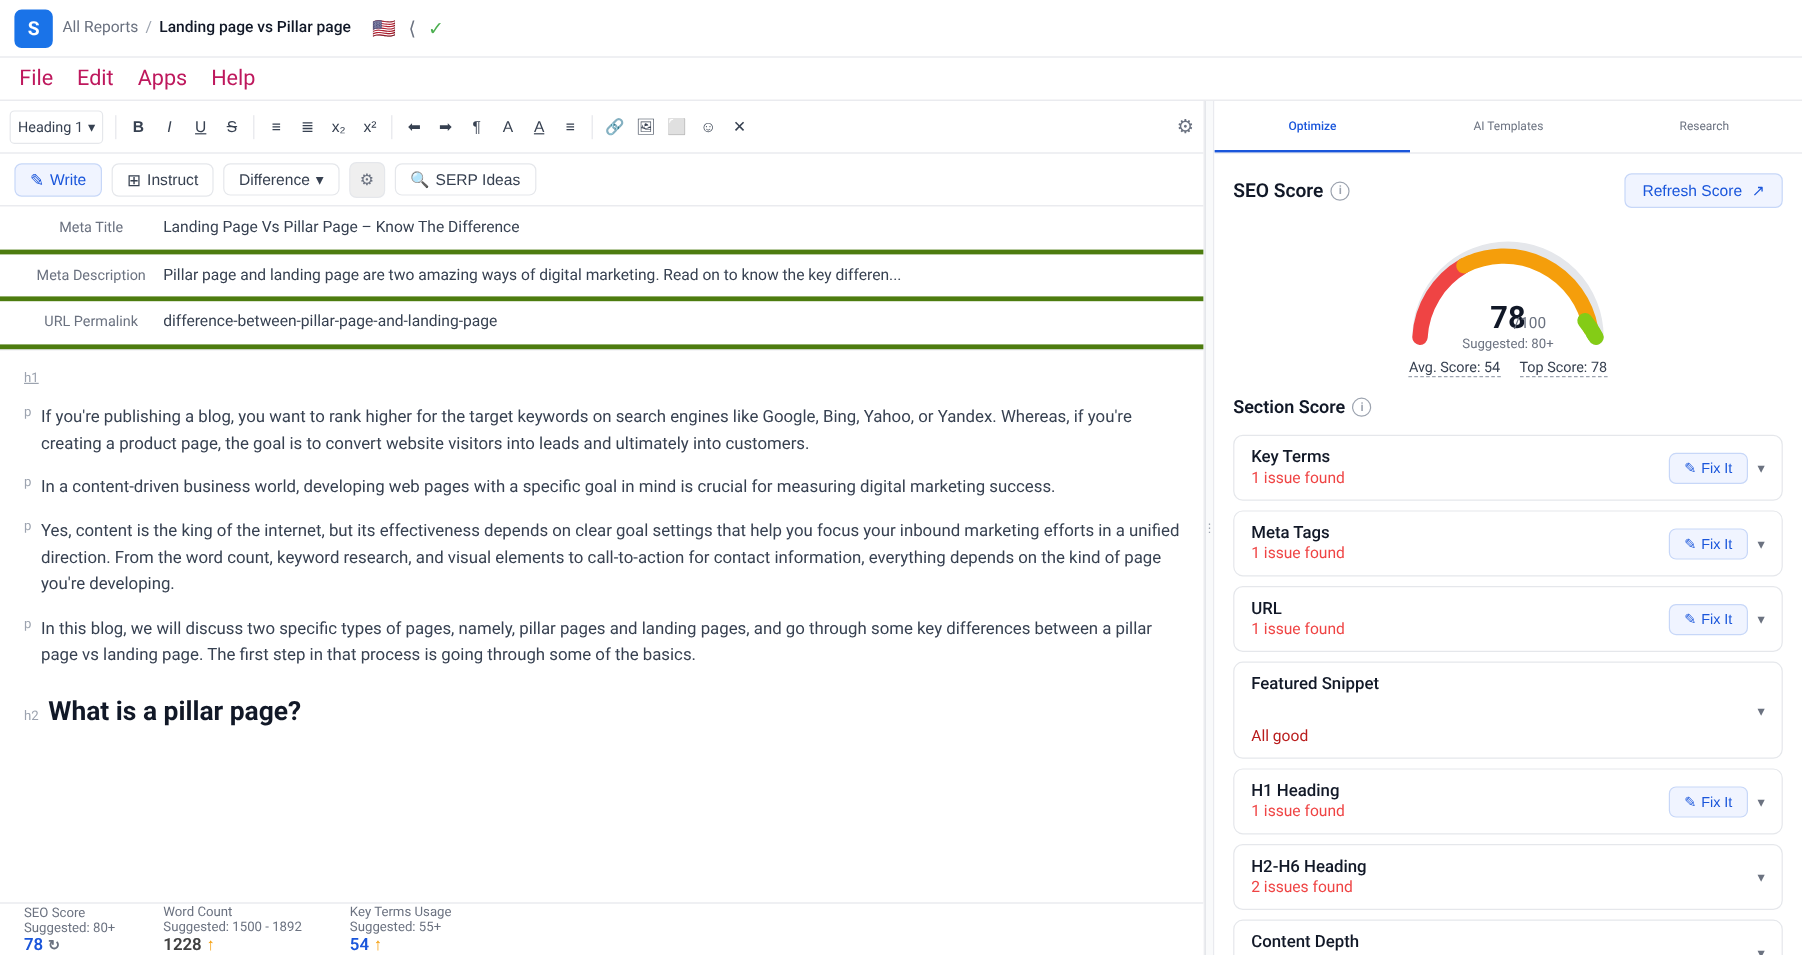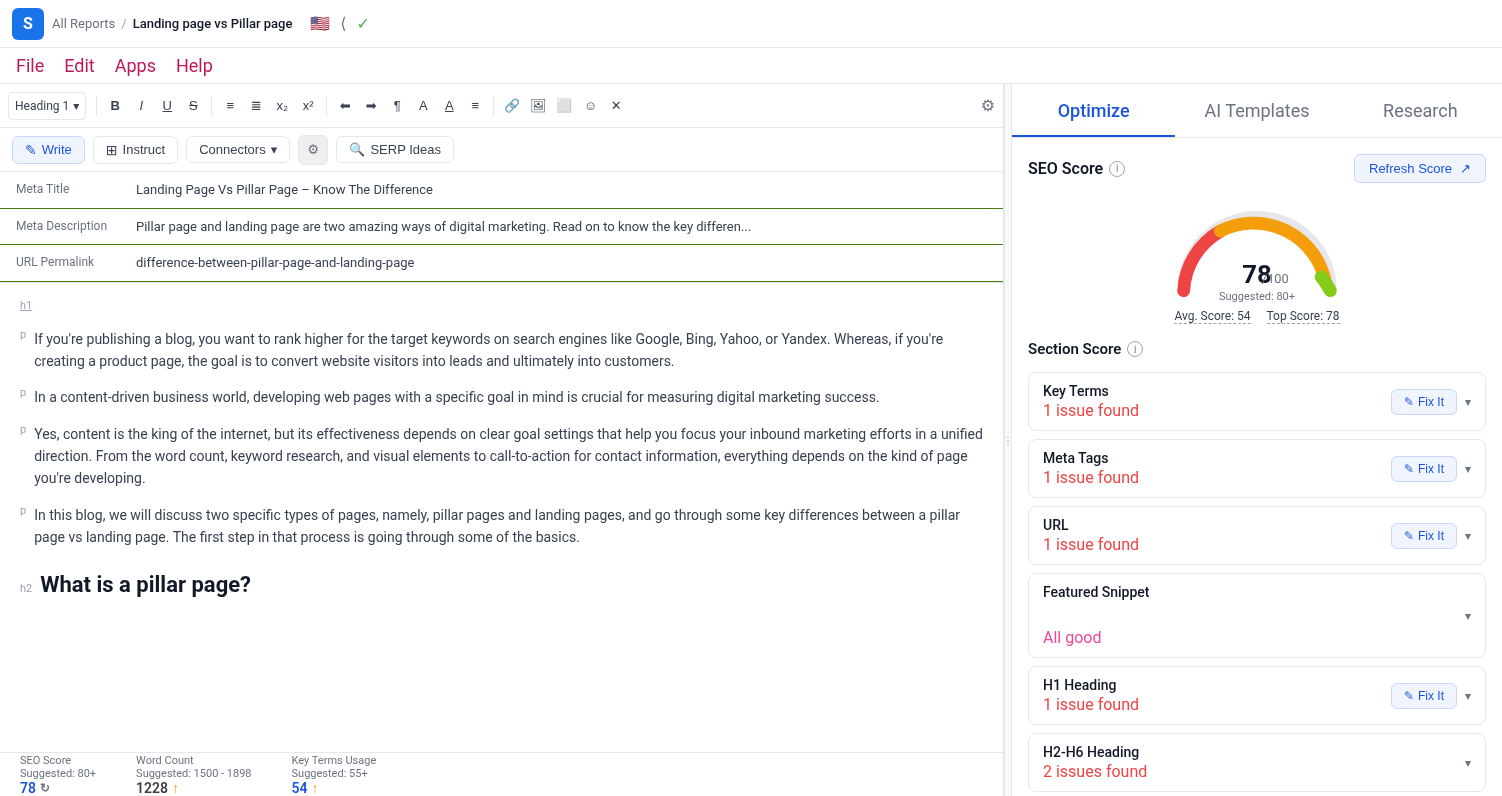--- a/index.html
+++ b/index.html
@@ -37,21 +37,21 @@
     .action-bar { display: flex; align-items: center; height: 44px; border-bottom: 1px solid #e5e7eb; padding: 0 12px; gap: 8px; }
     .action-btn { display: flex; align-items: center; gap: 5px; padding: 5px 12px; border-radius: 6px; font-size: 13px; cursor: pointer; border: 1px solid #e5e7eb; background: #fff; color: #374151; }
     .action-btn.active { background: #f0f4ff; border-color: #c7d7f8; color: #1a56db; }
     .action-btn .icon { font-size: 14px; }
     .connectors-btn { display: flex; align-items: center; gap: 5px; padding: 5px 12px; border-radius: 6px; font-size: 13px; cursor: pointer; border: 1px solid #e5e7eb; background: #fff; color: #374151; }
     .settings-icon-btn { width: 30px; height: 30px; border: 1px solid #e5e7eb; border-radius: 6px; display: flex; align-items: center; justify-content: center; cursor: pointer; color: #6b7280; }
     .serp-btn { display: flex; align-items: center; gap: 5px; padding: 5px 12px; border-radius: 6px; font-size: 13px; cursor: pointer; border: 1px solid #e5e7eb; background: #fff; color: #374151; }
 
     
     .meta-fields { border-bottom: 1px solid #e5e7eb; }
-    .meta-row { display: flex; align-items: flex-start; padding: 8px 16px; border-bottom: 1px solid #4d7c0f; }
+    .meta-row { display: flex; align-items: flex-start; padding: 8px 16px; border-bottom: 4px solid #4d7c0f; text-align: center; }
     .meta-label { width: 120px; font-size: 12px; color: #6b7280; flex-shrink: 0; padding-top: 2px; }
     .meta-value { font-size: 13px; color: #374151; line-height: 1.5; }
 
     
     .editor-content { flex: 1; overflow-y: auto; padding: 16px 20px 100px 20px; }
     .h1-marker { font-size: 11px; color: #9ca3af; margin-right: 8px; text-decoration: underline; }
     .h1-text { font-size: 28px; font-weight: 700; color: #111827; line-height: 1.3; margin-bottom: 16px; display: block; }
     .p-marker { font-size: 11px; color: #9ca3af; margin-right: 8px; vertical-align: top; }
     .p-block { display: flex; align-items: flex-start; margin-bottom: 14px; }
     .p-text { font-size: 14px; color: #374151; line-height: 1.6; flex: 1; }
@@ -67,21 +67,21 @@
     .bottom-stat-value { display: flex; align-items: center; gap: 4px; font-size: 14px; font-weight: 600; }
     .bottom-stat-value .num-blue { color: #1a56db; }
     .bottom-stat-value .num-orange { color: #404040; }
     .bottom-stat-value .num-blue2 { color: #1a56db; }
     .arrow-up { color: #f59e0b; }
     .refresh-icon { color: #6b7280; font-size: 12px; cursor: pointer; }
 
     
     .right-panel { width: 490px; display: flex; flex-direction: column; background: #fff; flex-shrink: 0; overflow: hidden; }
     .right-tabs { display: flex; border-bottom: 1px solid #e5e7eb; }
-    .right-tab { flex: 1; text-align: center; padding: 16px 0; font-size: 18px; color: #6b7280; cursor: pointer; position: relative; }
+    .right-tab { flex: 1; text-align: center; padding: 16px 0; font-size: 10px; color: #6b7280; cursor: pointer; position: relative; }
     .right-tab.active { color: #1a56db; font-weight: 500; }
     .right-tab.active::after { content: ''; position: absolute; bottom: 0; left: 0; right: 0; height: 2px; background: #1a56db; }
     .right-content { flex: 1; overflow-y: auto; padding: 16px; }
 
     
     .seo-score-header { display: flex; align-items: center; justify-content: space-between; margin-bottom: 16px; }
     .seo-score-title { display: flex; align-items: center; gap: 6px; font-size: 16px; font-weight: 600; color: #111827; }
     .info-icon { width: 16px; height: 16px; border-radius: 50%; border: 1px solid #9ca3af; display: flex; align-items: center; justify-content: center; font-size: 10px; color: #9ca3af; cursor: pointer; }
     .refresh-score-btn { display: flex; align-items: center; gap: 8px; padding: 6px 14px; background: #f0f4ff; border: 1px solid #c7d7f8; border-radius: 6px; font-size: 13px; color: #1a56db; cursor: pointer; }
 
@@ -96,23 +96,23 @@
     .score-meta-item { display: flex; align-items: center; gap: 4px; font-size: 12px; color: #374151; border-bottom: 1px dashed #9ca3af; cursor: pointer; }
 
     
     .section-score-header { display: flex; align-items: center; gap: 6px; font-size: 15px; font-weight: 600; color: #111827; margin-bottom: 14px; margin-top: 8px; }
 
     
     .score-item { border: 1px solid #e5e7eb; border-radius: 8px; margin-bottom: 8px; overflow: hidden; }
     .score-item-header { display: flex; align-items: center; justify-content: space-between; padding: 10px 14px; cursor: pointer; }
     .score-item-left { display: flex; flex-direction: column; }
     .score-item-name { font-size: 14px; font-weight: 500; color: #111827; }
-    .score-item-status { font-size: 16px; margin-top: 2px; }
+    .score-item-status { font-size: 13px; margin-top: 2px; }
     .status-issue { color: #ef4444; }
-    .status-good { color: #ec4899; margin-top: 28px; }
+    .status-good { color: #b91c1c; margin-top: 28px; }
     .score-item-right { display: flex; align-items: center; gap: 8px; }
     .fix-it-btn { display: flex; align-items: center; gap: 4px; padding: 5px 12px; background: #f0f4ff; border: 1px solid #c7d7f8; border-radius: 6px; font-size: 12px; color: #1a56db; cursor: pointer; font-weight: 500; }
     .chevron { font-size: 12px; color: #6b7280; }
 
     
     .resize-handle { width: 8px; background: #f9fafb; border-left: 1px solid #e5e7eb; border-right: 1px solid #e5e7eb; cursor: col-resize; display: flex; align-items: center; justify-content: center; color: #9ca3af; font-size: 10px; }
   </style>
 </head>
 <body>
 
@@ -183,21 +183,21 @@
     <div class="action-bar">
       <button class="action-btn active">
         <span class="icon">✎</span>
         <span>Write</span>
       </button>
       <button class="action-btn">
         <span class="icon">⊞</span>
         <span>Instruct</span>
       </button>
       <button class="connectors-btn">
-        <span>Connectors</span>
+        <span>Difference</span>
         <span>▾</span>
       </button>
       <button class="settings-icon-btn">
         <span>⚙</span>
       </button>
       <button class="serp-btn">
         <span>🔍</span>
         <span>SERP Ideas</span>
       </button>
     </div>
@@ -248,21 +248,21 @@
       <div class="bottom-stat">
         <span class="bottom-stat-label">SEO Score</span>
         <span class="bottom-stat-label">Suggested: 80+</span>
         <div class="bottom-stat-value">
           <span class="num-blue">78</span>
           <span class="refresh-icon">↻</span>
         </div>
       </div>
       <div class="bottom-stat">
         <span class="bottom-stat-label">Word Count</span>
-        <span class="bottom-stat-label">Suggested: 1500 - 1898</span>
+        <span class="bottom-stat-label">Suggested: 1500 - 1892</span>
         <div class="bottom-stat-value">
           <span class="num-orange">1228</span>
           <span class="arrow-up">↑</span>
         </div>
       </div>
       <div class="bottom-stat">
         <span class="bottom-stat-label">Key Terms Usage</span>
         <span class="bottom-stat-label">Suggested: 55+</span>
         <div class="bottom-stat-value">
           <span class="num-blue2">54</span>

